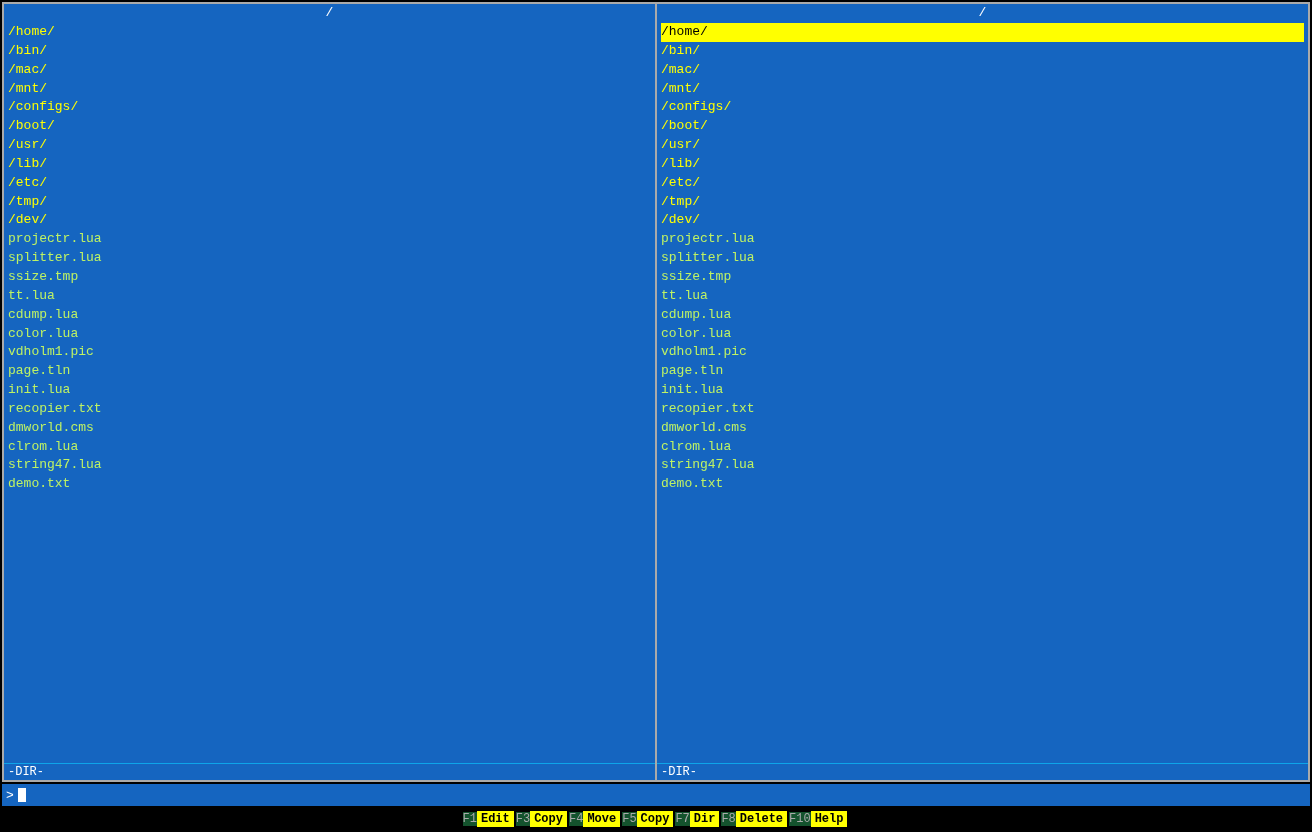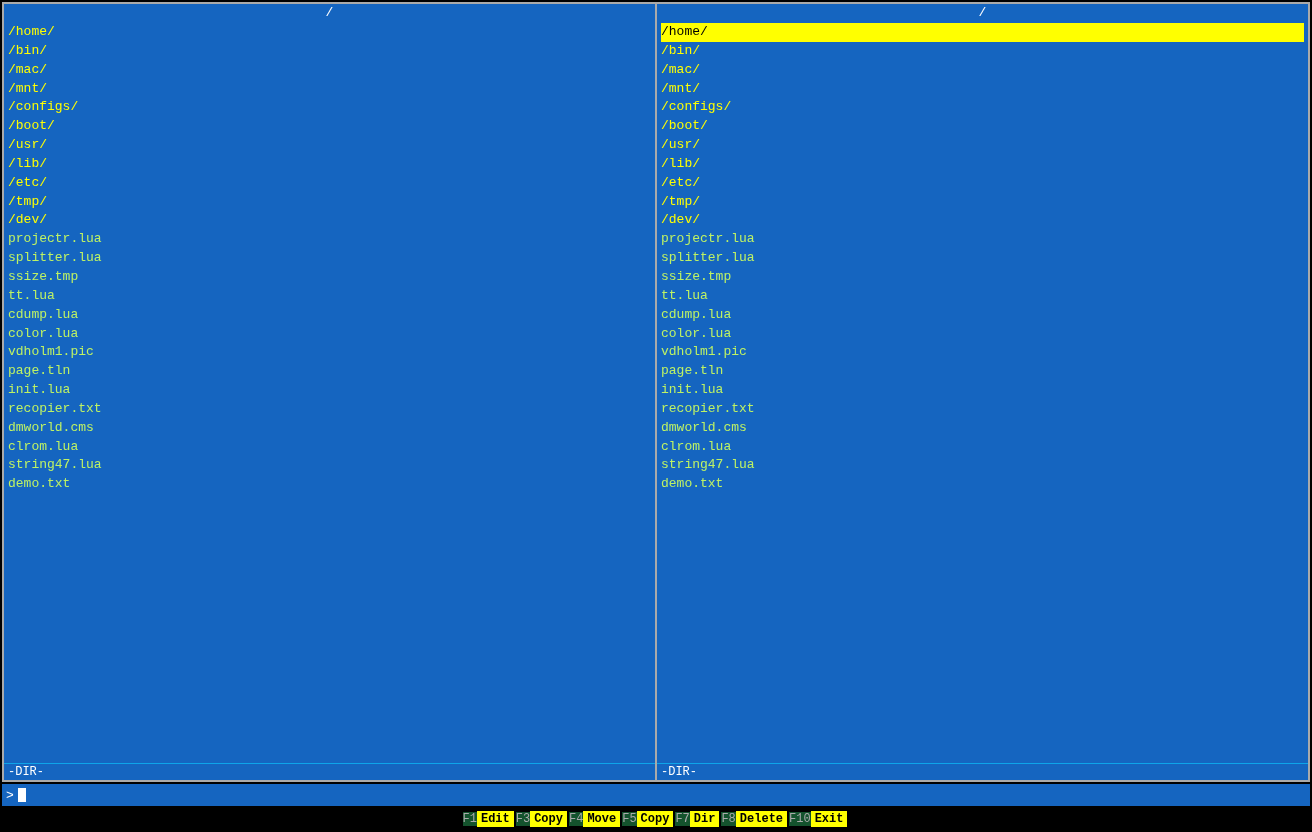--- a/index.html
+++ b/index.html
@@ -233,15 +233,15 @@
     <span class="fn-item">
       <span class="fn-key">F7</span>
       <span class="fn-label">Dir</span>
     </span>
     <span class="fn-item">
       <span class="fn-key">F8</span>
       <span class="fn-label">Delete</span>
     </span>
     <span class="fn-item">
       <span class="fn-key">F10</span>
-      <span class="fn-label">Exit</span>
+      <span class="fn-label">Help</span>
     </span>
   </div>
 
 </body></html>

